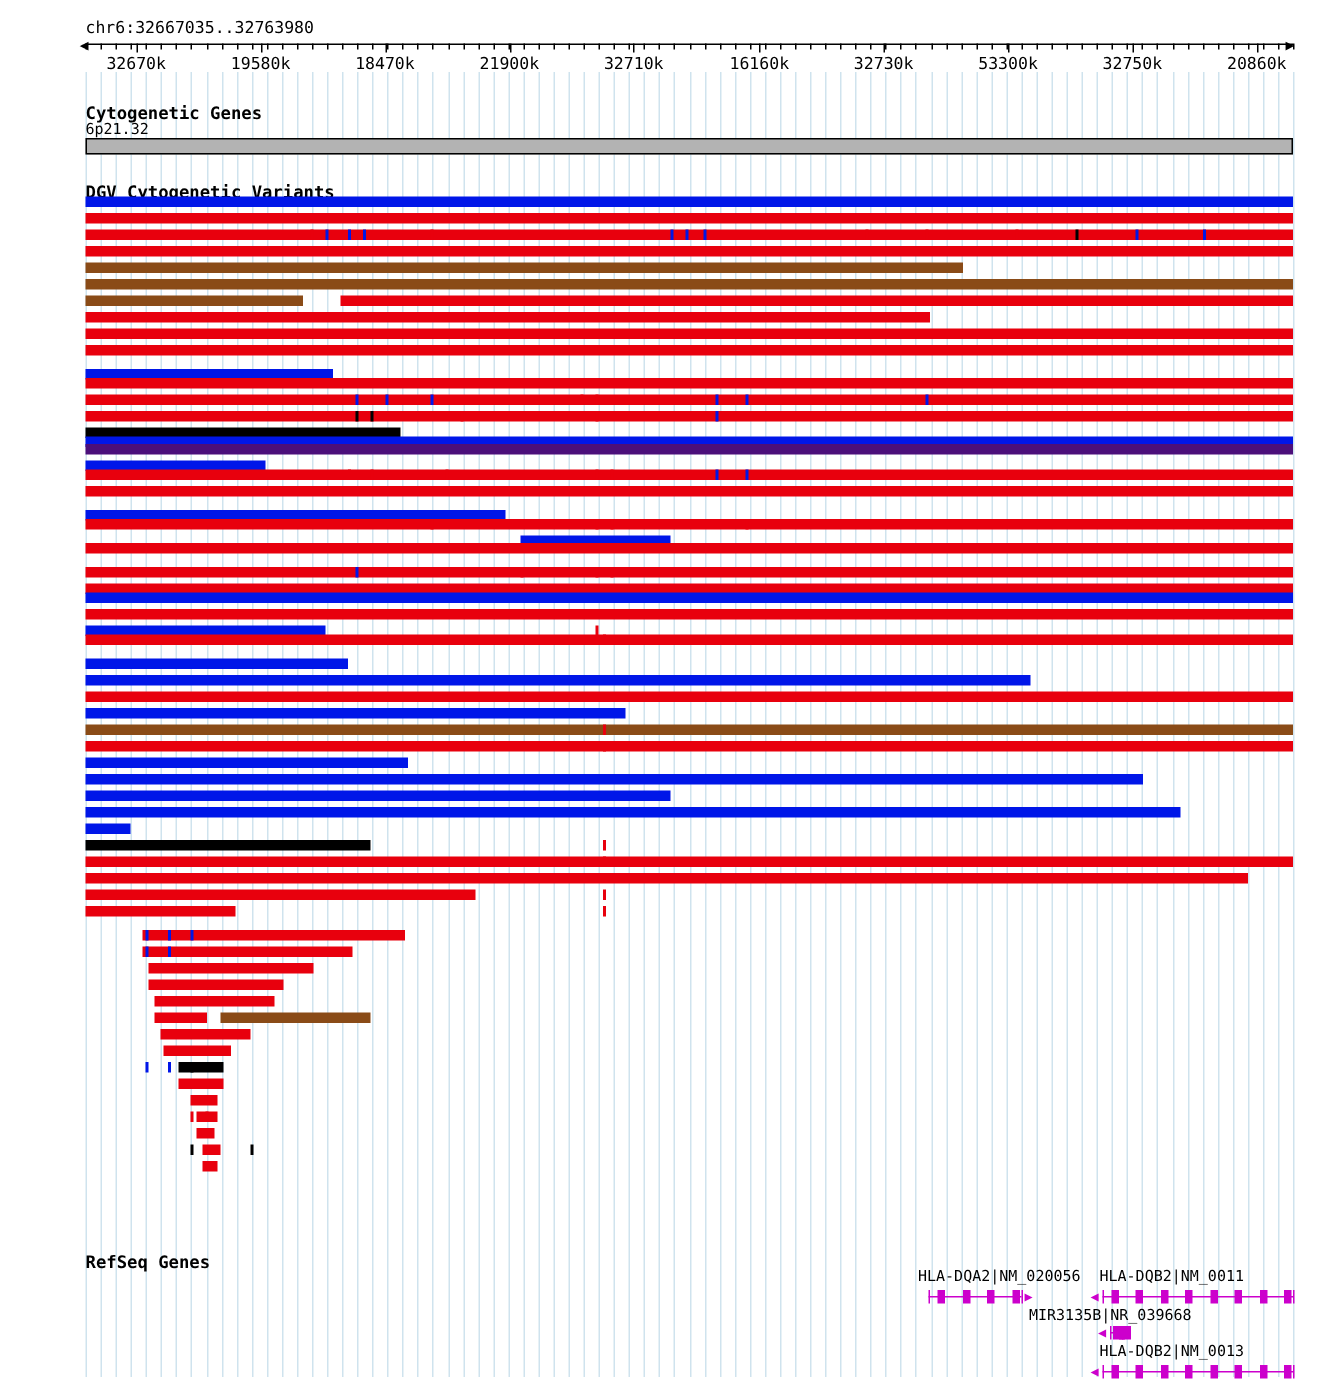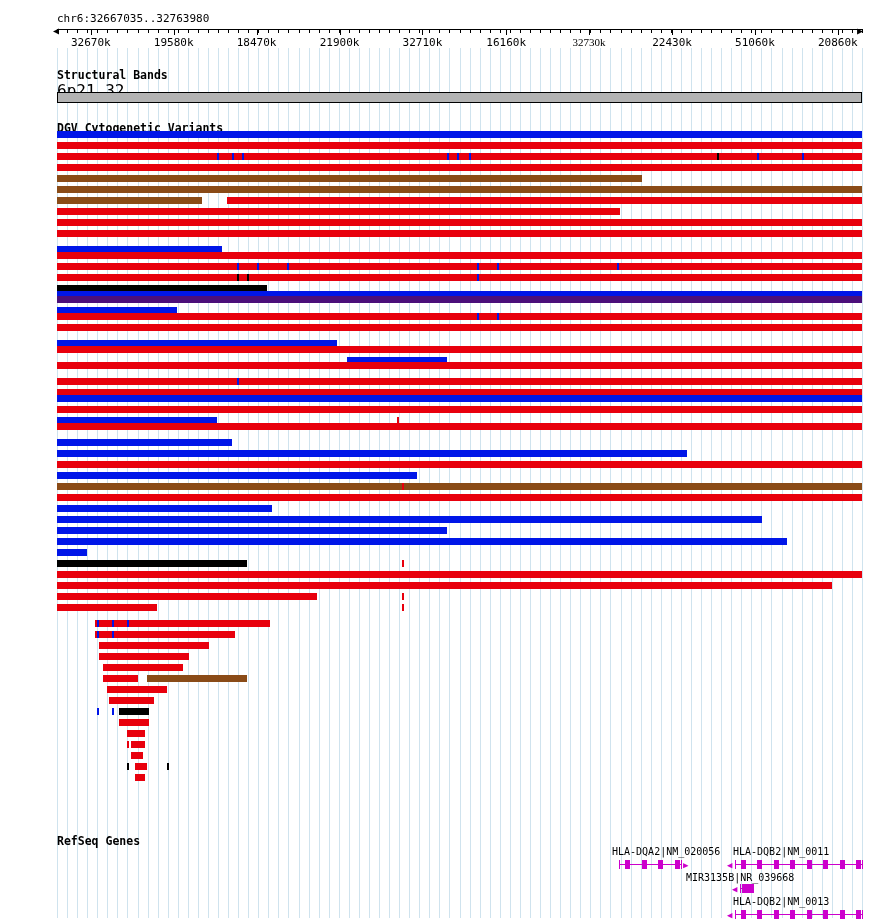--- a/index.html
+++ b/index.html
@@ -12,21 +12,21 @@
   .ruler .axisline{position:absolute;left:0;top:3px;width:805px;height:1px;background:#000;}
   .ruler .tick{position:absolute;top:3px;width:1px;height:6px;background:#000;}
   .ruler .tlabel{position:absolute;top:10px;font-size:11px;transform:translateX(-50%);white-space:nowrap;}
   .arrowL,.arrowR{position:absolute;top:0px;font-size:10px;line-height:10px;}
 
   
   .gridlayer{position:absolute;left:57px;top:48px;width:805px;height:870px;}
   .gridlayer .vl{position:absolute;top:0;width:1px;height:870px;background:#cfe3ee;}
 
   .sectionTitle{position:absolute;font-size:11.5px;font-weight:bold;font-family:"DejaVu Sans Mono",monospace;}
-  .smalltext{position:absolute;font-size:16px;font-family:"DejaVu Sans Mono",monospace;}
+  .smalltext{position:absolute;font-size:10px;font-family:"DejaVu Sans Mono",monospace;}
 
   
   .cyto{position:absolute;left:57px;width:805px;height:11px;background:#b3b3b3;border:1px solid #000;box-sizing:border-box;}
 
   
   .sv{position:absolute;height:7px;}
   .sv.red{background:#e8000d;}
   .sv.blue{background:#0016e8;}
   .sv.brown{background:#8a4b17;}
   .sv.black{background:#000000;}
@@ -57,25 +57,25 @@
       <div class="tlabel" style="left: 116.725px;">19580k</div>
       <div class="tick" style="left: 199.64px;"></div>
       <div class="tlabel" style="left: 199.64px;">18470k</div>
       <div class="tick" style="left: 282.555px;"></div>
       <div class="tlabel" style="left: 282.555px;">21900k</div>
       <div class="tick" style="left: 365.47px;"></div>
       <div class="tlabel" style="left: 365.47px;">32710k</div>
       <div class="tick" style="left: 449.19px;"></div>
       <div class="tlabel" style="left: 449.19px;">16160k</div>
       <div class="tick" style="left: 532.105px;"></div>
-      <div class="tlabel" style="left: 532.105px; font-family: Liberation Serif, serif;">32730k</div>
+      <div class="tlabel" style="left: 532.105px;">32730k</div>
       <div class="tick" style="left: 615.02px;"></div>
-      <div class="tlabel" style="left: 615.02px;">22430k</div>
+      <div class="tlabel" style="left: 615.02px;">53300k</div>
       <div class="tick" style="left: 697.935px;"></div>
-      <div class="tlabel" style="left: 697.935px;">51060k</div>
+      <div class="tlabel" style="left: 697.935px;">32750k</div>
       <div class="tick" style="left: 780.85px;"></div>
       <div class="tlabel" style="left: 780.85px;">20860k</div>
       <div class="tick" style="left: 0px; height: 4px;"></div>
       <div class="tick" style="left: 10.0625px; height: 4px;"></div>
       <div class="tick" style="left: 20.125px; height: 4px;"></div>
       <div class="tick" style="left: 30.1875px; height: 4px;"></div>
       <div class="tick" style="left: 40.25px; height: 4px;"></div>
       <div class="tick" style="left: 50.3125px; height: 4px;"></div>
       <div class="tick" style="left: 60.375px; height: 4px;"></div>
       <div class="tick" style="left: 70.4375px; height: 4px;"></div>
@@ -231,21 +231,21 @@
       <div class="vl" style="left: 734.562px;"></div>
       <div class="vl" style="left: 744.625px;"></div>
       <div class="vl" style="left: 754.688px;"></div>
       <div class="vl" style="left: 764.75px;"></div>
       <div class="vl" style="left: 774.812px;"></div>
       <div class="vl" style="left: 784.875px;"></div>
       <div class="vl" style="left: 794.938px;"></div>
       <div class="vl" style="left: 805px;"></div>
     </div>
 
-  <div class="sectionTitle" style="left:57px;top:68px;">Structural Bands</div>
+  <div class="sectionTitle" style="left:57px;top:68px;">Cytogenetic Genes</div>
   <div class="smalltext" style="left:57px;top:81px;">6p21.32</div>
   <div class="cyto" style="top:92px;"></div>
 
   <div class="sectionTitle" style="left:57px;top:121px;">DGV Cytogenetic Variants</div>
   <div id="svlayer" style="position:absolute;left:57px;top:0;width:805px;height:924px;">
       <div class="sv blue" style="left: 0px; top: 131px; width: 805px;"></div>
       <div class="sv red" style="left: 0px; top: 142px; width: 805px;"></div>
       <div class="sv red" style="left: 0px; top: 153px; width: 805px;"></div>
       <div class="sv red" style="left: 0px; top: 164px; width: 805px;"></div>
       <div class="sv brown" style="left: 0px; top: 175px; width: 585px;"></div>

